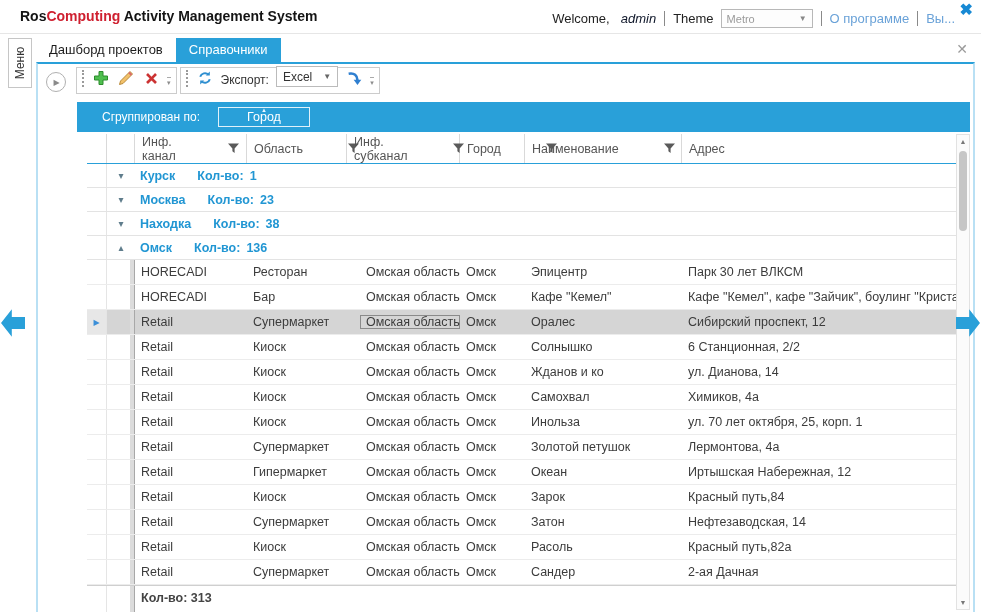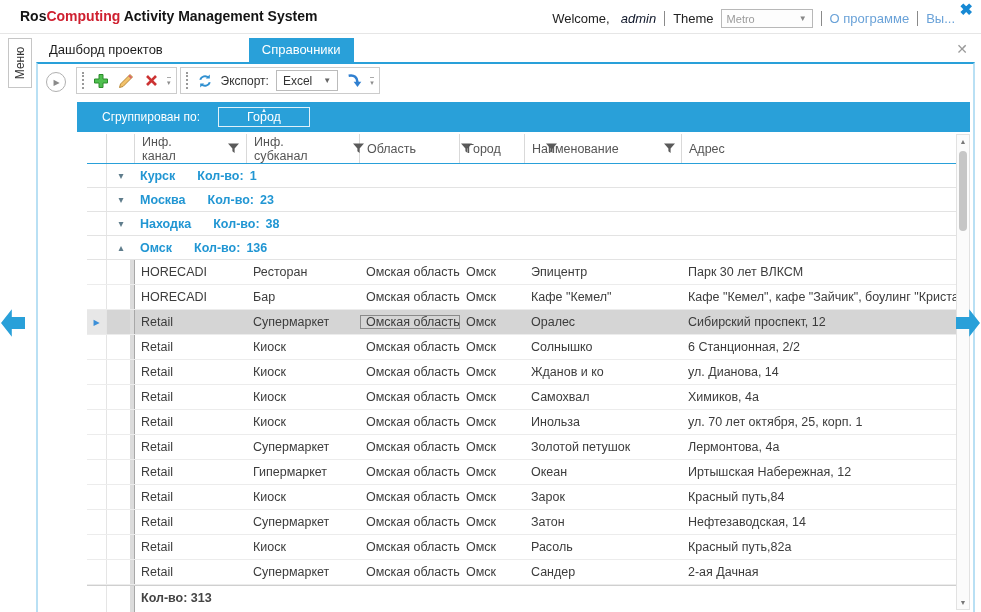--- a/index.html
+++ b/index.html
@@ -18,36 +18,36 @@
   .theme-select { width:92px; height:19px; border:1px solid #b8b8b8; display:flex; align-items:center;
     justify-content:space-between; padding:0 5px; margin-left:7px; font-size:11px; color:#9a9a9a; background:#fdfdfd; }
   .theme-select .dd-arrow { font-size:8px; color:#888; }
   .hr-link { color:#6aa2d8; text-decoration:none; }
   .logout-x { position:absolute; right:8px; top:0px; color:#1789d4; font-size:16px; font-weight:bold; cursor:default; }
 
   
   .menu-tab { position:absolute; left:8px; top:38px; width:24px; height:50px; border:1px solid #c6c6c6;
     background:#fff; display:flex; align-items:center; justify-content:center; z-index:3; }
   .menu-tab span { transform:rotate(-90deg); font-size:12px; color:#333; white-space:nowrap; }
-  .tabstrip { position:absolute; top:38px; left:36px; right:0; height:24px; display:flex;gap:48px; }
+  .tabstrip { position:absolute; top:38px; left:36px; right:0; height:24px; display:flex; }
   .tab { padding:4px 13px 0 13px; font-size:13px; color:#1d1d1d; height:24px; cursor:default; }
-  .tab.active { background:#29a0d9; color:#fff;margin-left:25px; }
+  .tab.active { background:#29a0d9; color:#fff; }
   .tab-close { position:absolute; right:13px; top:42px; color:#9a9a9a; font-size:14px; line-height:14px; }
 
   
   .panel { position:absolute; left:36px; top:62px; width:939px; height:550px; background:#fff;
     border-top:2px solid #29a0d9; border-left:2px solid #b9e0f4; border-right:2px solid #b9e0f4; }
 
   .expand-btn { position:absolute; left:8px; top:8px; width:20px; height:20px; border:1px solid #b0b0b0;
     border-radius:50%; display:flex; align-items:center; justify-content:center; background:#fff; }
   .expand-btn span { font-size:8px; color:#8a8a8a; margin-left:1px; }
 
   
   .toolbar { position:absolute; left:38px; top:3px; display:flex; gap:3px; }
-  .tb-group { display:flex; align-items:center; background:#fff; border:1px solid #cccccc; padding:6px 5px;
+  .tb-group { display:flex; align-items:flex-end; background:#fff; border:1px solid #cccccc; padding:6px 5px;
     gap:7px; height:27px; }
   .grip { width:2px; height:17px; border-left:2px dotted #9a9a9a; margin-right:1px; }
   .tb-btn { width:18px; height:18px; display:flex; align-items:center; justify-content:center; }
   .tb-overflow { align-self:flex-end; font-size:7px; color:#8d8d8d; line-height:9px; border-top:1px solid #aaa; }
   .export-label { font-size:12px; color:#333; }
   .export-select { display:flex; align-items:center; gap:11px; border:1px solid #bbbbbb; padding:0 6px;
     font-size:12px; color:#333; height:21px; background:#fff; }
   .export-select .dd-arrow { font-size:8px; color:#666; }
 
   
@@ -221,38 +221,38 @@
 
           <div class="hcell idx-0">
             <span>Инф. канал</span>
             <span class="funnel">
               <svg width="11" height="11" viewBox="0 0 10 10">
                 <path d="M0 .5h10L6 5v4L4 7.6V5z" fill="#5a5a5a"></path>
               </svg>
             </span>
           </div>
 
+          <div class="hcell idx-2">
+            <span>Область</span>
+            <span class="funnel">
+              <svg width="11" height="11" viewBox="0 0 10 10">
+                <path d="M0 .5h10L6 5v4L4 7.6V5z" fill="#5a5a5a"></path>
+              </svg>
+            </span>
+          </div>
+
           <div class="hcell idx-1">
             <span>Инф. субканал</span>
             <span class="funnel">
               <svg width="11" height="11" viewBox="0 0 10 10">
                 <path d="M0 .5h10L6 5v4L4 7.6V5z" fill="#5a5a5a"></path>
               </svg>
             </span>
           </div>
 
-          <div class="hcell idx-2">
-            <span>Область</span>
-            <span class="funnel">
-              <svg width="11" height="11" viewBox="0 0 10 10">
-                <path d="M0 .5h10L6 5v4L4 7.6V5z" fill="#5a5a5a"></path>
-              </svg>
-            </span>
-          </div>
-
           <div class="hcell idx-3">
             <span>Город</span>
             <span class="funnel">
               <svg width="11" height="11" viewBox="0 0 10 10">
                 <path d="M0 .5h10L6 5v4L4 7.6V5z" fill="#5a5a5a"></path>
               </svg>
             </span>
           </div>
 
           <div class="hcell idx-4">

